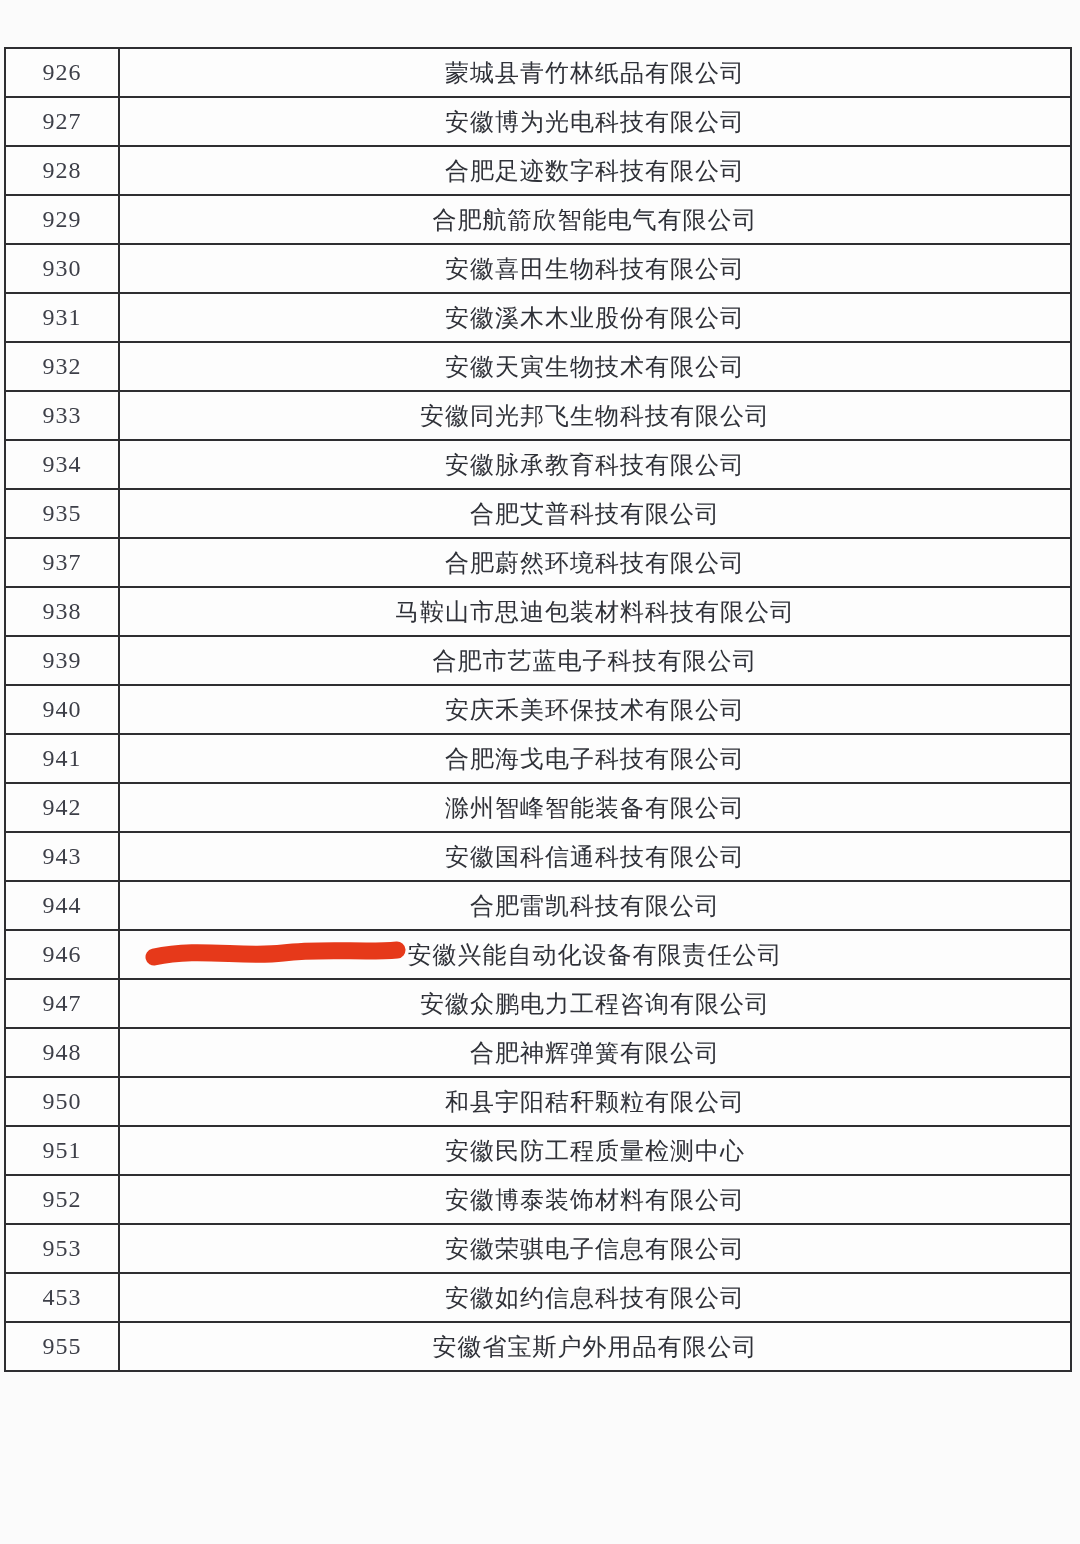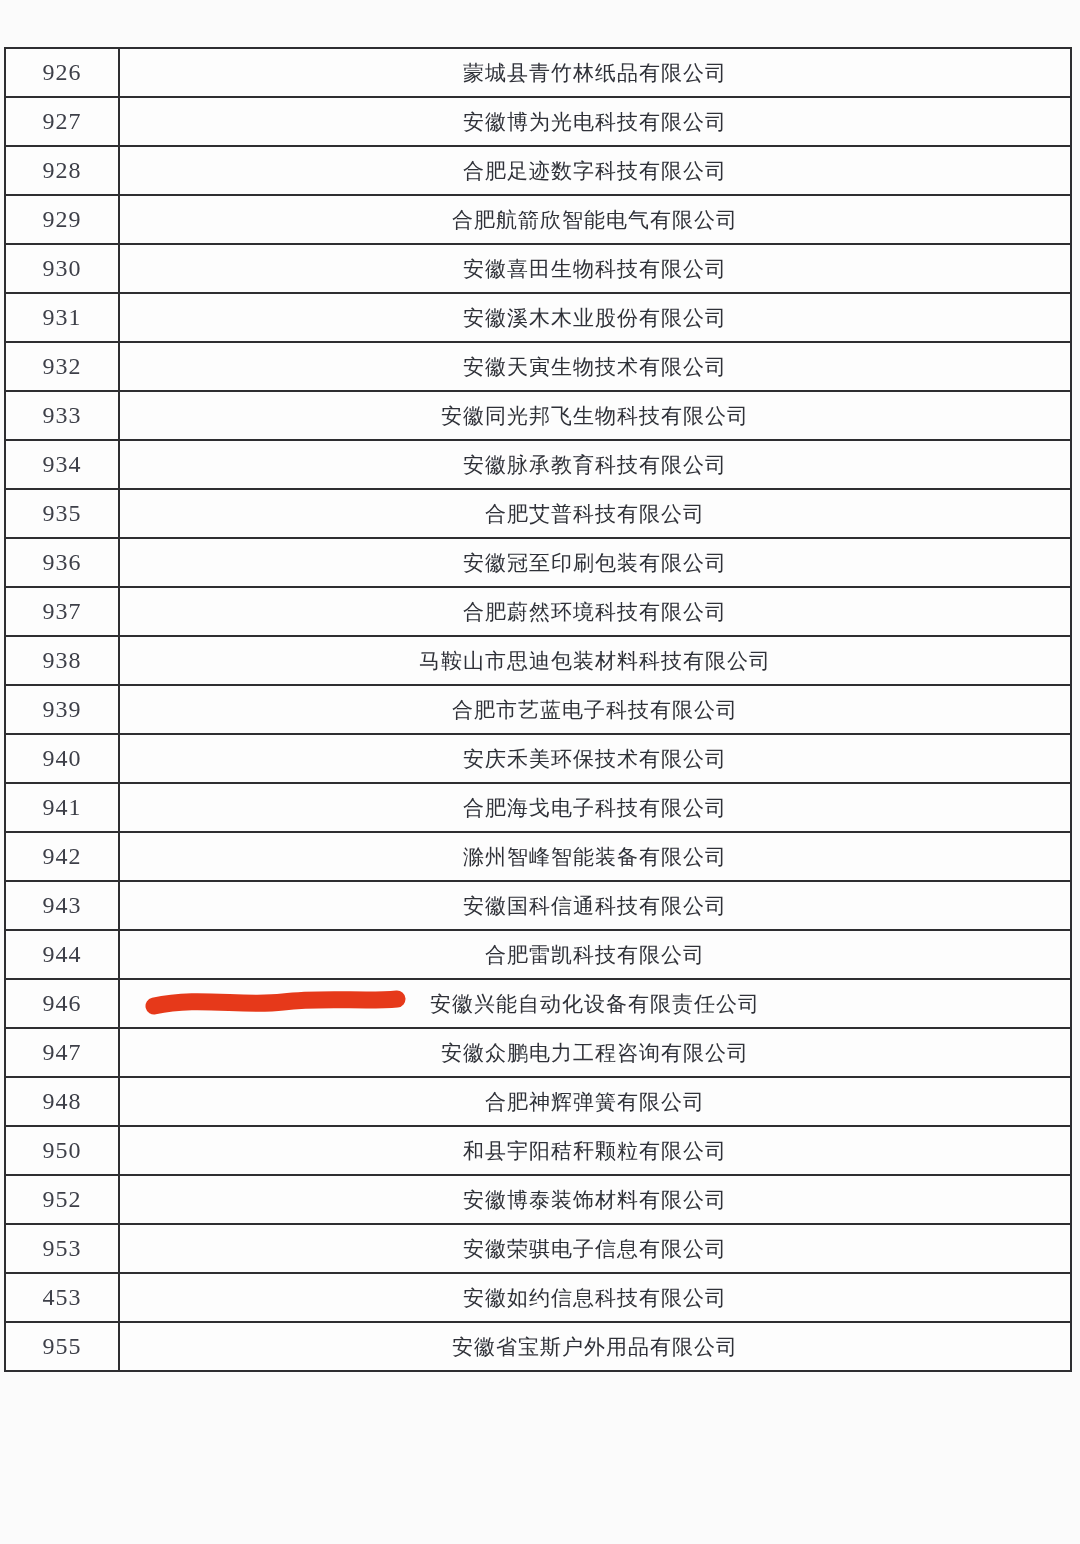--- a/index.html
+++ b/index.html
@@ -36,21 +36,21 @@
   }
   td.num-cell {
     width: 112px;
     text-align: center;
     font-size: 24px;
     color: #3d3f48;
     letter-spacing: 1px;
   }
   td.name-cell {
     text-align: center;
-    font-size: 21px;
+    font-size: 24px;
     color: #2f3138;
     letter-spacing: 1px;
     position: relative;
   }
   .red-mark {
     display: none;
     position: absolute;
     left: 23px;
     top: 50%;
     margin-top: -17px;
@@ -142,27 +142,20 @@
   </tr>
 
   <tr>
     <td class="num-cell">935</td>
     <td class="name-cell">
       
       <span>合肥艾普科技有限公司</span>
     </td>
   </tr>
 
-  <tr>
-    <td class="num-cell">936</td>
-    <td class="name-cell">
-      
-      <span>安徽冠至印刷包装有限公司</span>
-    </td>
-  </tr>
 
   <tr>
     <td class="num-cell">937</td>
     <td class="name-cell">
       
       <span>合肥蔚然环境科技有限公司</span>
     </td>
   </tr>
 
   <tr>
@@ -250,20 +243,27 @@
 
 
   <tr>
     <td class="num-cell">950</td>
     <td class="name-cell">
       
       <span>和县宇阳秸秆颗粒有限公司</span>
     </td>
   </tr>
 
+  <tr>
+    <td class="num-cell">951</td>
+    <td class="name-cell">
+      
+      <span>安徽民防工程质量检测中心</span>
+    </td>
+  </tr>
 
   <tr>
     <td class="num-cell">952</td>
     <td class="name-cell">
       
       <span>安徽博泰装饰材料有限公司</span>
     </td>
   </tr>
 
   <tr>

